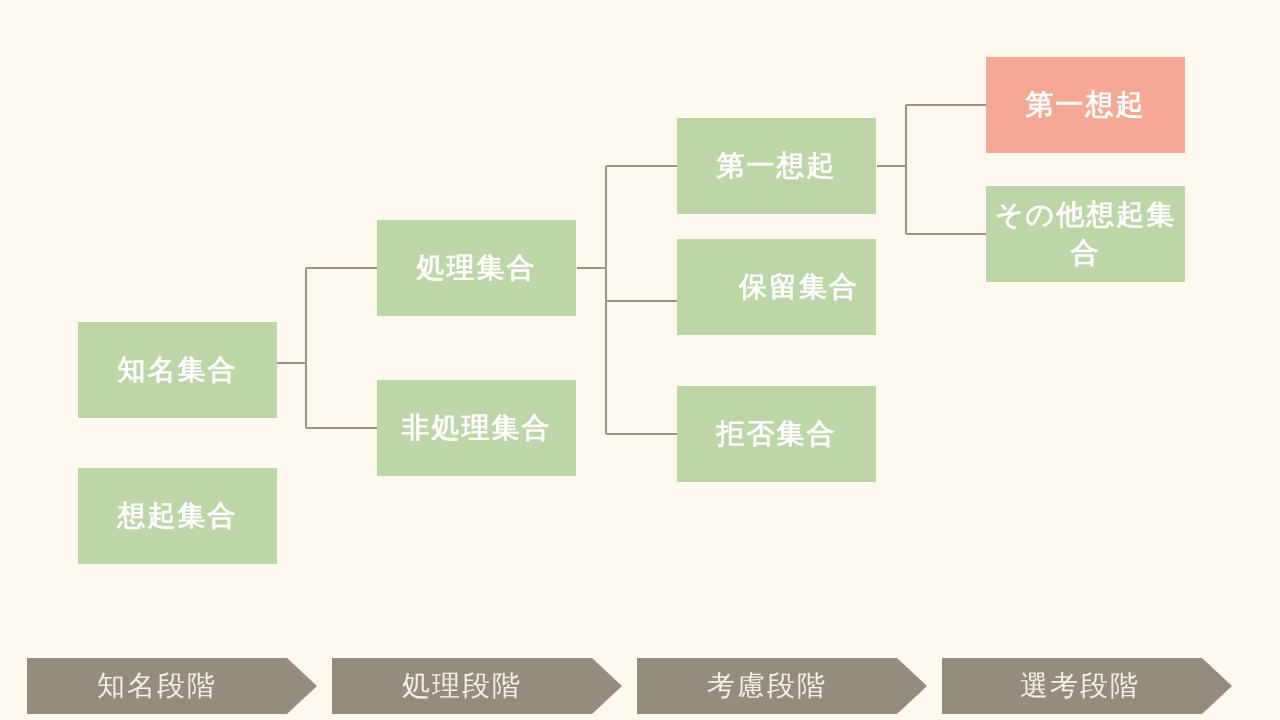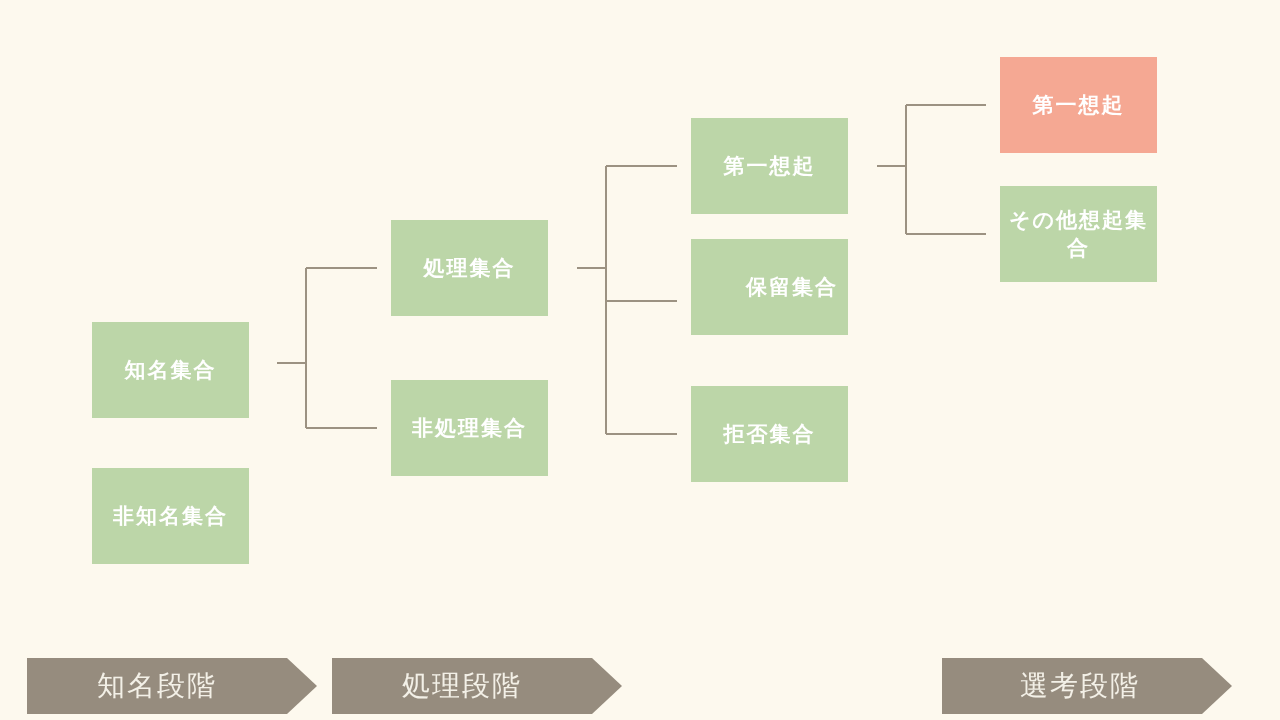--- a/index.html
+++ b/index.html
@@ -25,27 +25,26 @@
   .connectors{
     position:absolute;left:0;top:0;width:1280px;height:720px;
   }
   .connectors path{
     fill:none;
     stroke:var(--line);
     stroke-width:2;
   }
   .node{
     position:absolute;
-    width:157px;height:96px;
+    width:199px;height:96px;
     display:flex;align-items:center;justify-content:center;
     background:var(--node-green);
     color:var(--node-text);
-    font-size:21px;font-weight:bold;letter-spacing:2px;
+    font-size:28px;font-weight:bold;letter-spacing:2px;
     text-align:center;
-    margin-left:14px;
   }
   .node.salmon{background:var(--node-salmon);}
   .n-known      {left:78px; top:322px;}
   .n-unknown    {left:78px; top:468px;}
   .n-processed  {left:377px;top:220px;}
   .n-unprocessed{left:377px;top:380px;}
   .n-evoked     {left:677px;top:118px;}
   .n-hold       {left:677px;top:239px;padding-left:45px;}
   .n-reject     {left:677px;top:386px;}
   .n-first      {left:986px;top:57px;}
@@ -75,21 +74,21 @@
   <svg class="connectors" viewBox="0 0 1280 720" xmlns="http://www.w3.org/2000/svg" aria-hidden="true">
     <path d="M277 363 H306 M306 268 V428 M306 268 H377 M306 428 H377"></path>
     <path d="M577 268 H606 M606 166 V434 M606 166 H677 M606 301 H677 M606 434 H677"></path>
     <path d="M877 166 H906 M906 105 V234 M906 105 H986 M906 234 H986"></path>
   </svg>
 
   <div class="node n-known">
     <span>知名集合</span>
   </div>
   <div class="node n-unknown">
-    <span>非知名集合</span>
+    <span>想起集合</span>
   </div>
   <div class="node n-processed">
     <span>処理集合</span>
   </div>
   <div class="node n-unprocessed">
     <span>非処理集合</span>
   </div>
   <div class="node n-evoked">
     <span>第一想起</span>
   </div>
@@ -105,17 +104,20 @@
   <div class="node n-other">
     <span>その他想起集合</span>
   </div>
 
   <div class="stage s-awareness">
     <span>知名段階</span>
   </div>
   <div class="stage s-processing">
     <span>処理段階</span>
   </div>
+  <div class="stage s-consideration">
+    <span>考慮段階</span>
+  </div>
   <div class="stage s-selection">
     <span>選考段階</span>
   </div>
 
 </div>
 
 </body></html>

